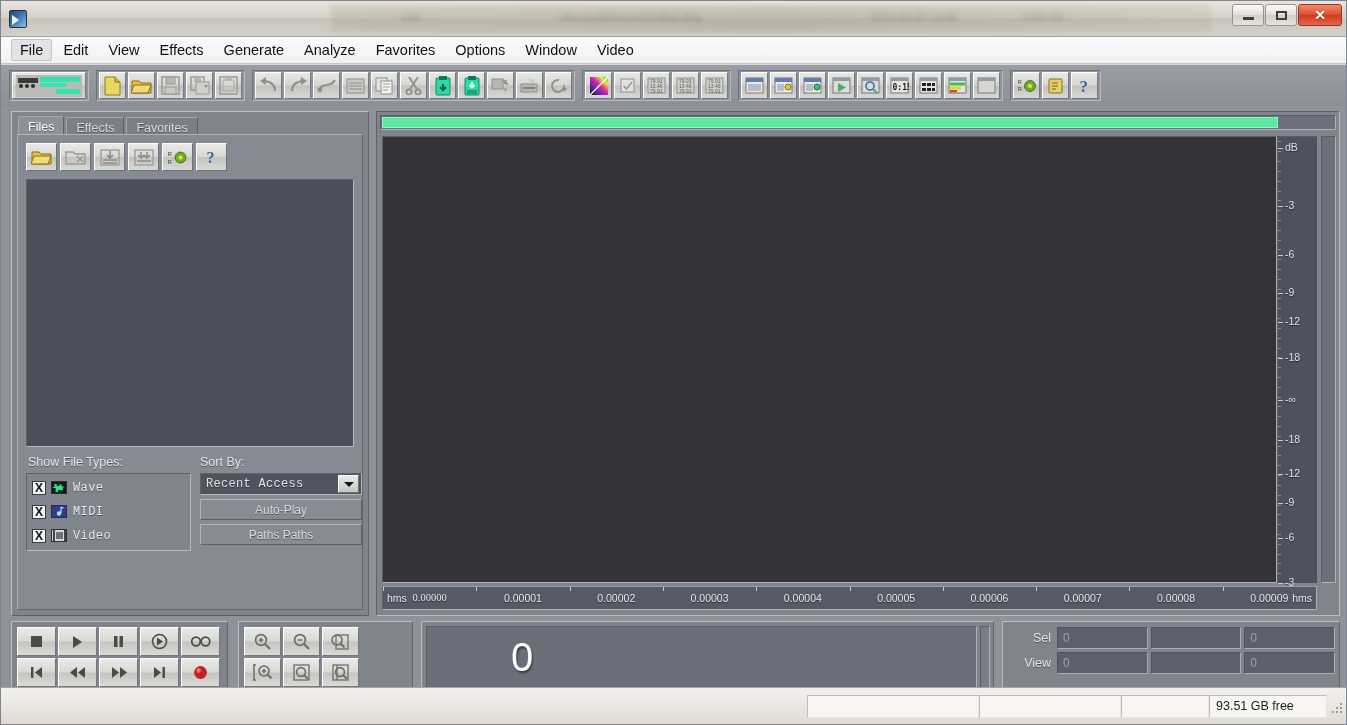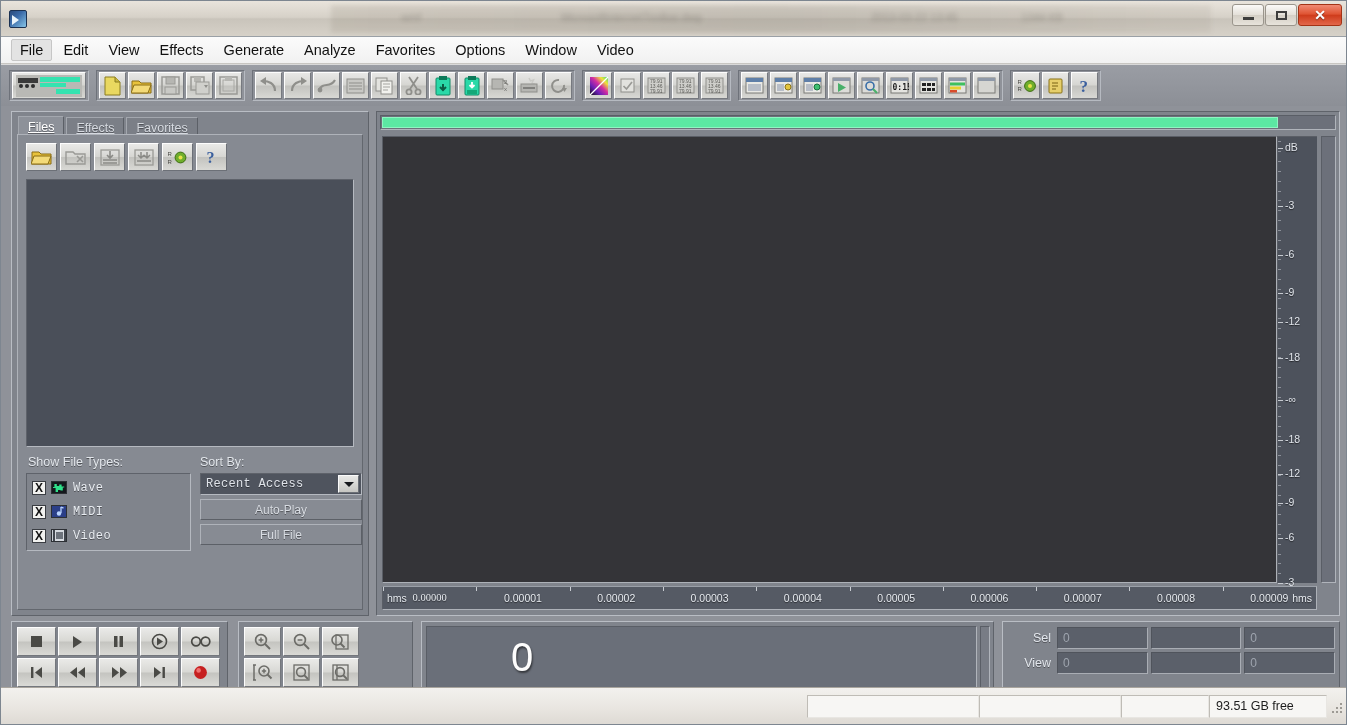--- a/index.html
+++ b/index.html
@@ -132,21 +132,20 @@
   }
   #dock-tabs {
     position:absolute; left: 6px; top: 4px; display: flex; align-items: flex-end;
   }
   .dock-tab {
     font-size: 12.5px; color: #d6dae0; padding: 3px 9px 3px 9px;
     background: #7b7f87; margin-right: 2px;
     border-left: 1px solid #a3a7ae; border-top: 1px solid #a3a7ae;
     border-right: 1px solid #5c6067;
     text-shadow: 0 1px 0 rgba(0,0,0,.35);
-    text-decoration: underline;
   }
   .dock-tab.selected {
     background: #8d9199; color: #ffffff; padding-bottom: 4px;
   }
   #dock-inner {
     position: absolute; left: 5px; top: 22px; right: 5px; bottom: 5px;
     background: #868a92;
     border-left: 1px solid #aeb2b9; border-top: 1px solid #aeb2b9;
     border-right: 1px solid #63676e; border-bottom: 1px solid #63676e;
   }
@@ -802,21 +801,21 @@
         </div>
 
         <div id="sortby-select">
           <div id="sortby-value">Recent Access</div>
           <div id="sortby-arrow">
               <div class="arrow-dn"></div>
             </div>
         </div>
 
         <div class="panel-btn" id="btn-autoplay">Auto-Play</div>
-        <div class="panel-btn" id="btn-fullpaths">Full File</div>
+        <div class="panel-btn" id="btn-fullpaths">Paths Paths</div>
       </div>
     </div>
 
     <div id="wave-dock">
       <div id="hscrollbar">
         <div id="hscroll-thumb"></div>
       </div>
 
       <div id="wave-canvas"></div>
 

